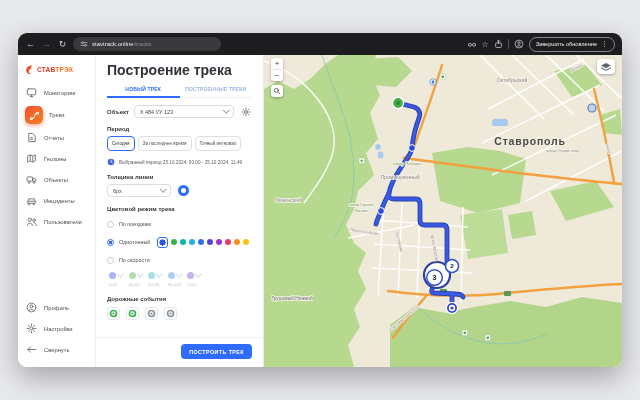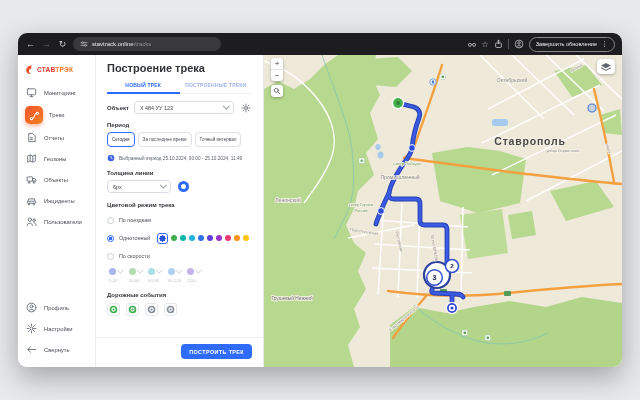--- a/index.html
+++ b/index.html
@@ -23,21 +23,21 @@
   .logo{display:flex;align-items:center;gap:3px;padding:4px 7px 7px;}
   .lt{font-size:6.6px;font-weight:bold;letter-spacing:.2px;}
   .lt .l1{color:#dd3a2a;} .lt .l2{color:#f4731f;}
   .sitem{display:flex;align-items:center;gap:6px;padding:3px 7px;min-height:15px;cursor:pointer;}
   .sicon{width:13px;height:13px;display:flex;align-items:center;justify-content:center;color:#686e79;flex:0 0 auto;}
   .sitem.active .sicon{width:18px;height:18px;background:linear-gradient(135deg,#f4532b,#f28122);border-radius:5px;color:#fff;box-shadow:0 2px 4px rgba(242,92,40,.45);}
   .slabel{font-size:5.8px;color:#474b53;}
   .sspacer{flex:1;}
   
   .panel{width:168px;border-right:1px solid #e7e9ee;display:flex;flex-direction:column;padding:6px 11px 8px;box-sizing:border-box;}
-  .ptitle{font-size:11px;font-weight:bold;color:#303238;margin:1px 0 5px;}
+  .ptitle{font-size:14px;font-weight:bold;color:#303238;margin:1px 0 5px;}
   .tabs{display:flex;border-bottom:1px solid #eef0f3;}
   .tab{flex:1;text-align:center;font-size:5px;font-weight:bold;letter-spacing:.2px;padding:3px 0 4px;color:#9db4ea;cursor:pointer;white-space:nowrap;}
   .tab.active{color:#2f6bff;border-bottom:2px solid #2f6bff;margin-bottom:-1px;}
   .flabel{font-size:6px;font-weight:bold;color:#34363c;}
   .orow{display:flex;align-items:center;gap:5px;margin-top:7px;}
   .select{border:1px solid #d8dce4;border-radius:4px;height:13px;display:flex;align-items:center;justify-content:space-between;gap:4px;padding:0 5px;font-size:5.4px;color:#42454c;background:#fff;box-sizing:border-box;cursor:pointer;}
   .sel-obj{flex:1;}
   .chev{width:3.5px;height:3.5px;border-right:1px solid #9aa0a8;border-bottom:1px solid #9aa0a8;transform:rotate(45deg) translate(-1px,-1px);flex:0 0 auto;}
   .chev.dim{border-color:#d7dbe2;}
   .gearbtn{width:13px;height:13px;display:flex;align-items:center;justify-content:center;color:#656b76;cursor:pointer;}

